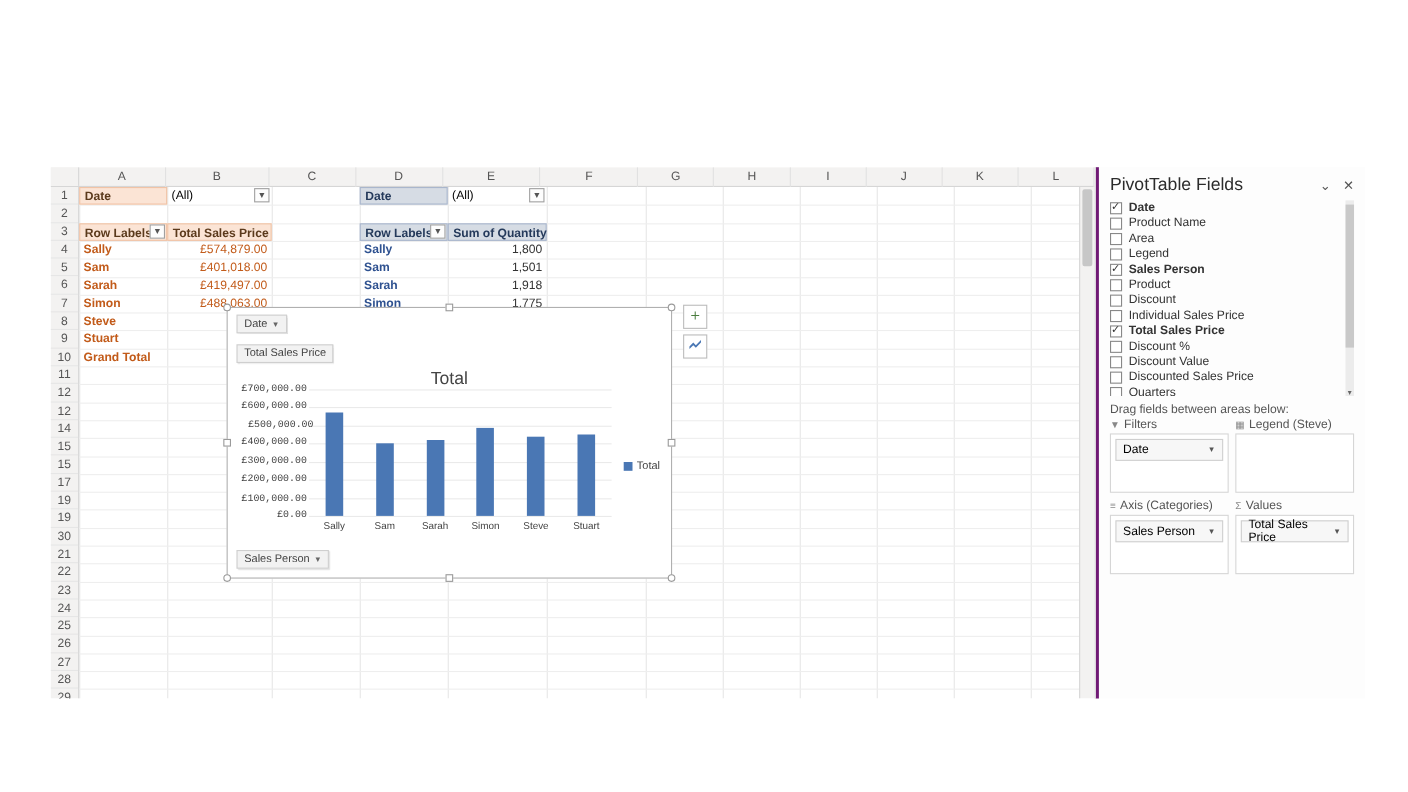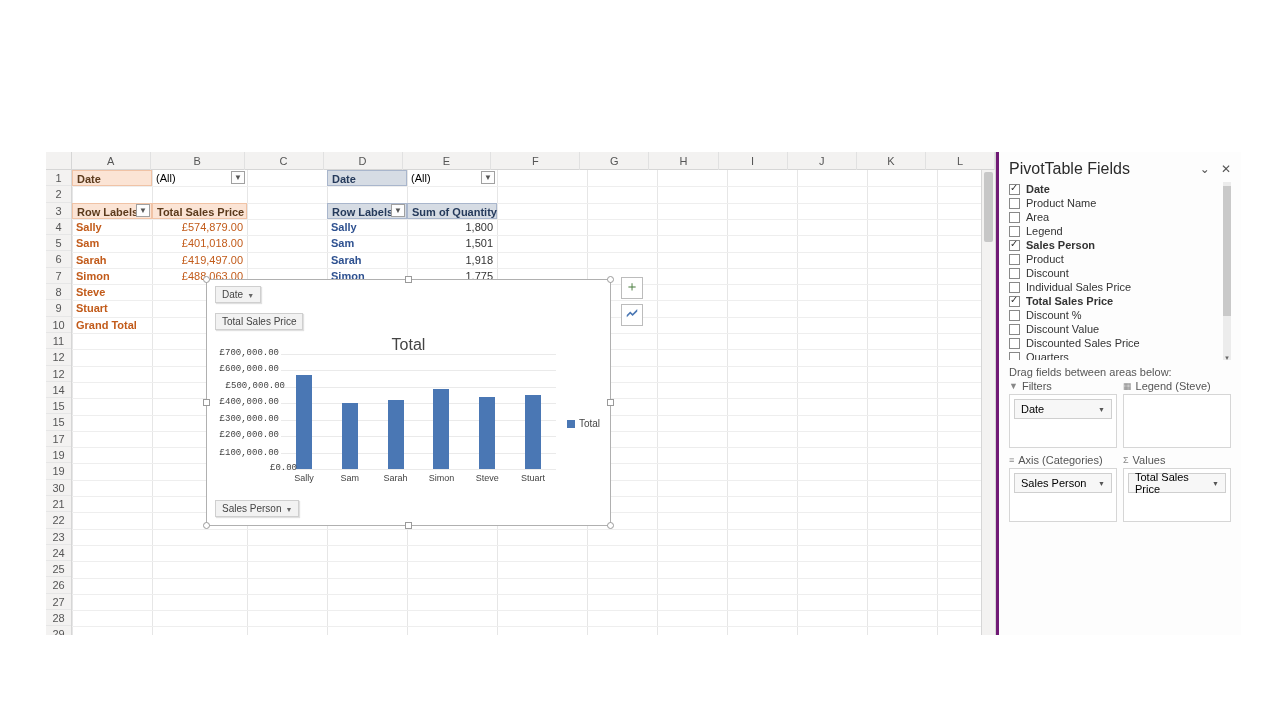--- a/index.html
+++ b/index.html
@@ -245,21 +245,21 @@
       <div id="yLabels"></div>
       <div id="xLabels"></div>
       <div class="legend" style="right:10px; top:138px;">
         <span class="sw"></span>
         <span>Total</span>
       </div>
 
       <div style="position:absolute; left:4px; bottom:4px;">
         <span class="chart-pill"><span>Sales Person</span><span class="arr">▼</span></span>
       </div>
-    <div class="axis-lbl" style="left: 20px; top: 183px;">£0.00</div>
+    <div class="axis-lbl" style="left: 2px; top: 183px;">£0.00</div>
         <div class="axis-lbl" style="left: 2px; top: 168px;">£100,000.00</div>
         <div class="axis-lbl" style="left: 2px; top: 150.143px;">£200,000.00</div>
         <div class="axis-lbl" style="left: 2px; top: 133.714px;">£300,000.00</div>
         <div class="axis-lbl" style="left: 2px; top: 117.286px;">£400,000.00</div>
         <div class="axis-lbl" style="left: 8px; top: 100.857px;">£500,000.00</div>
         <div class="axis-lbl" style="left: 2px; top: 84.4286px;">£600,000.00</div>
         <div class="axis-lbl" style="left: 2px; top: 68px;">£700,000.00</div>
         <div class="cat-lbl" style="left: 76.9167px; top: 193px;">Sally</div>
         <div class="cat-lbl" style="left: 122.75px; top: 193px;">Sam</div>
         <div class="cat-lbl" style="left: 168.583px; top: 193px;">Sarah</div>

